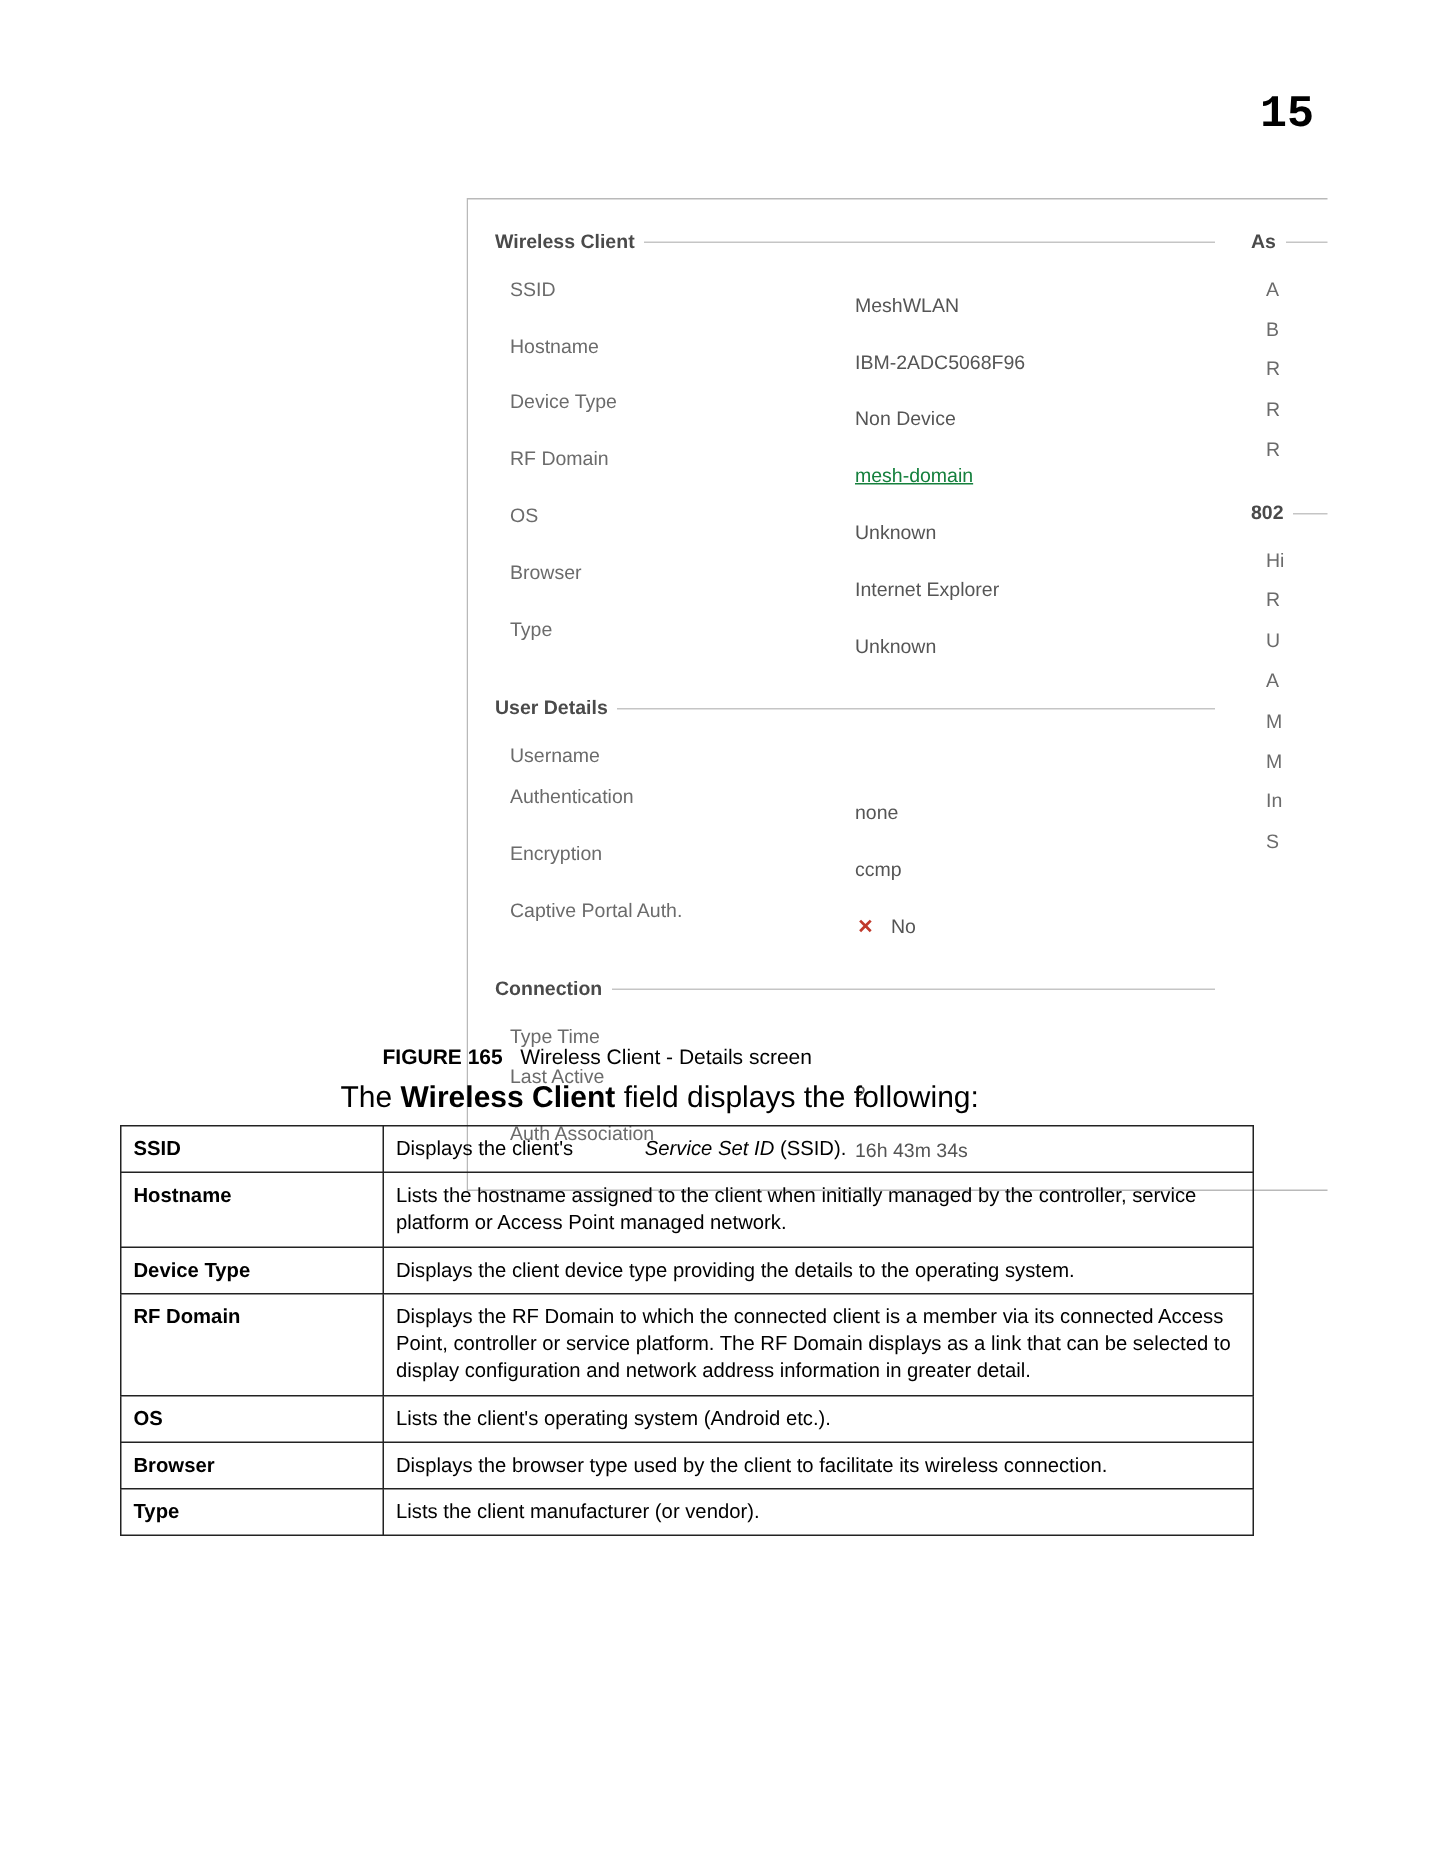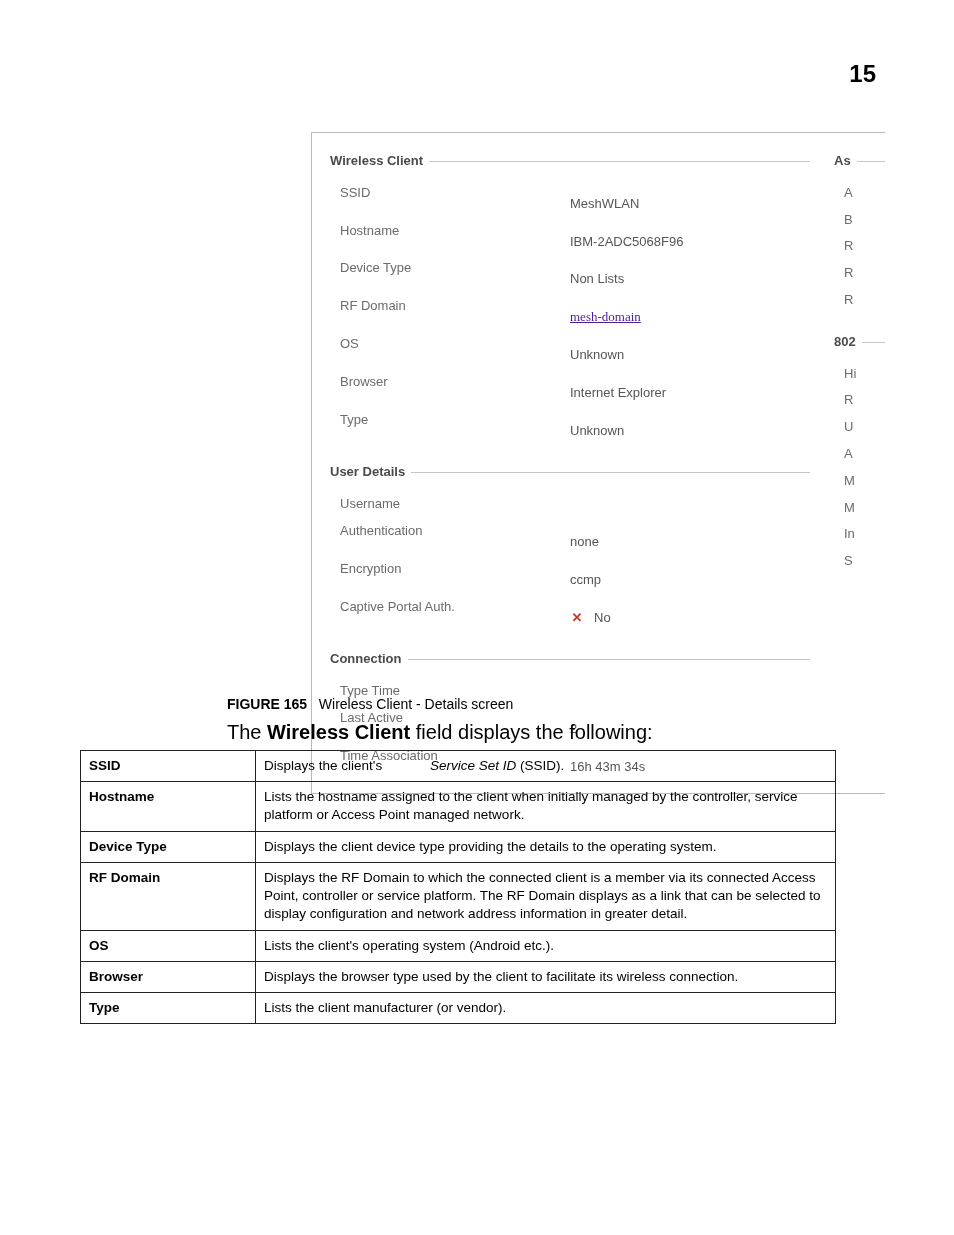--- a/index.html
+++ b/index.html
@@ -14,22 +14,23 @@
     position: relative;
     width: 954px;
     height: 1235px;
     box-sizing: border-box;
     padding: 60px 75px 60px 75px;
   }
   .page-number {
     position: absolute;
     top: 60px;
     right: 78px;
-    font-size: 24px;
-    font-weight: bold;
+    font-size: 30px;
+    font-weight: bold;
+    font-family: Liberation Mono, monospace;
   }
 
   
   .panel-area {
     position: absolute;
     left: 311px;
     top: 132px;
     width: 574px; 
     overflow: hidden;
   }
@@ -72,24 +73,23 @@
   .row .label {
     flex: 0 0 230px;
     color: #6b6b6b;
   }
   .row .value {
     flex: 1 1 auto;
     color: #555;
     margin-top: 11px;
   }
   .row .value.link {
-    color: #4c1d95;
+    color: #15803d;
     text-decoration: underline;
     cursor: pointer;
-    font-family: Liberation Serif, serif;
   }
   .no-icon {
     display: inline-block;
     width: 14px;
     text-align: center;
     color: #c0392b;
     font-weight: bold;
     margin-right: 10px;
   }
 
@@ -101,20 +101,21 @@
   .figure-caption .fig-label {
     font-weight: bold;
   }
   .content-block {
     position: absolute;
     left: 227px;
     width: 658px;
   }
   .content-block.caption {
     top: 684px;
+    margin-left: 28px;
   }
   .content-block.intro {
     top: 718px;
     font-size: 20px;
     line-height: 1.4;
   }
   .intro .bold {
     font-weight: bold;
   }
 
@@ -163,21 +164,21 @@
             <div class="row">
               <div class="label">SSID</div>
               <div class="value">MeshWLAN</div>
             </div>
             <div class="row">
               <div class="label">Hostname</div>
               <div class="value">IBM-2ADC5068F96</div>
             </div>
             <div class="row">
               <div class="label">Device Type</div>
-              <div class="value">Non Lists</div>
+              <div class="value">Non Device</div>
             </div>
             <div class="row">
               <div class="label">RF Domain</div>
               <div class="value link">mesh-domain</div>
             </div>
             <div class="row">
               <div class="label">OS</div>
               <div class="value">Unknown</div>
             </div>
             <div class="row">
@@ -215,21 +216,21 @@
           <fieldset class="section" style="margin-bottom:0;">
             <legend>Connection</legend>
             <div class="row">
               <div class="label">Type Time</div>
             </div>
             <div class="row">
               <div class="label">Last Active</div>
               <div class="value">2</div>
             </div>
             <div class="row">
-              <div class="label">Time Association</div>
+              <div class="label">Auth Association</div>
               <div class="value">16h 43m 34s</div>
             </div>
           </fieldset>
 
         </div>
 
         <div class="col-right">
           <fieldset class="section">
             <legend>As</legend>
             <div class="row">

